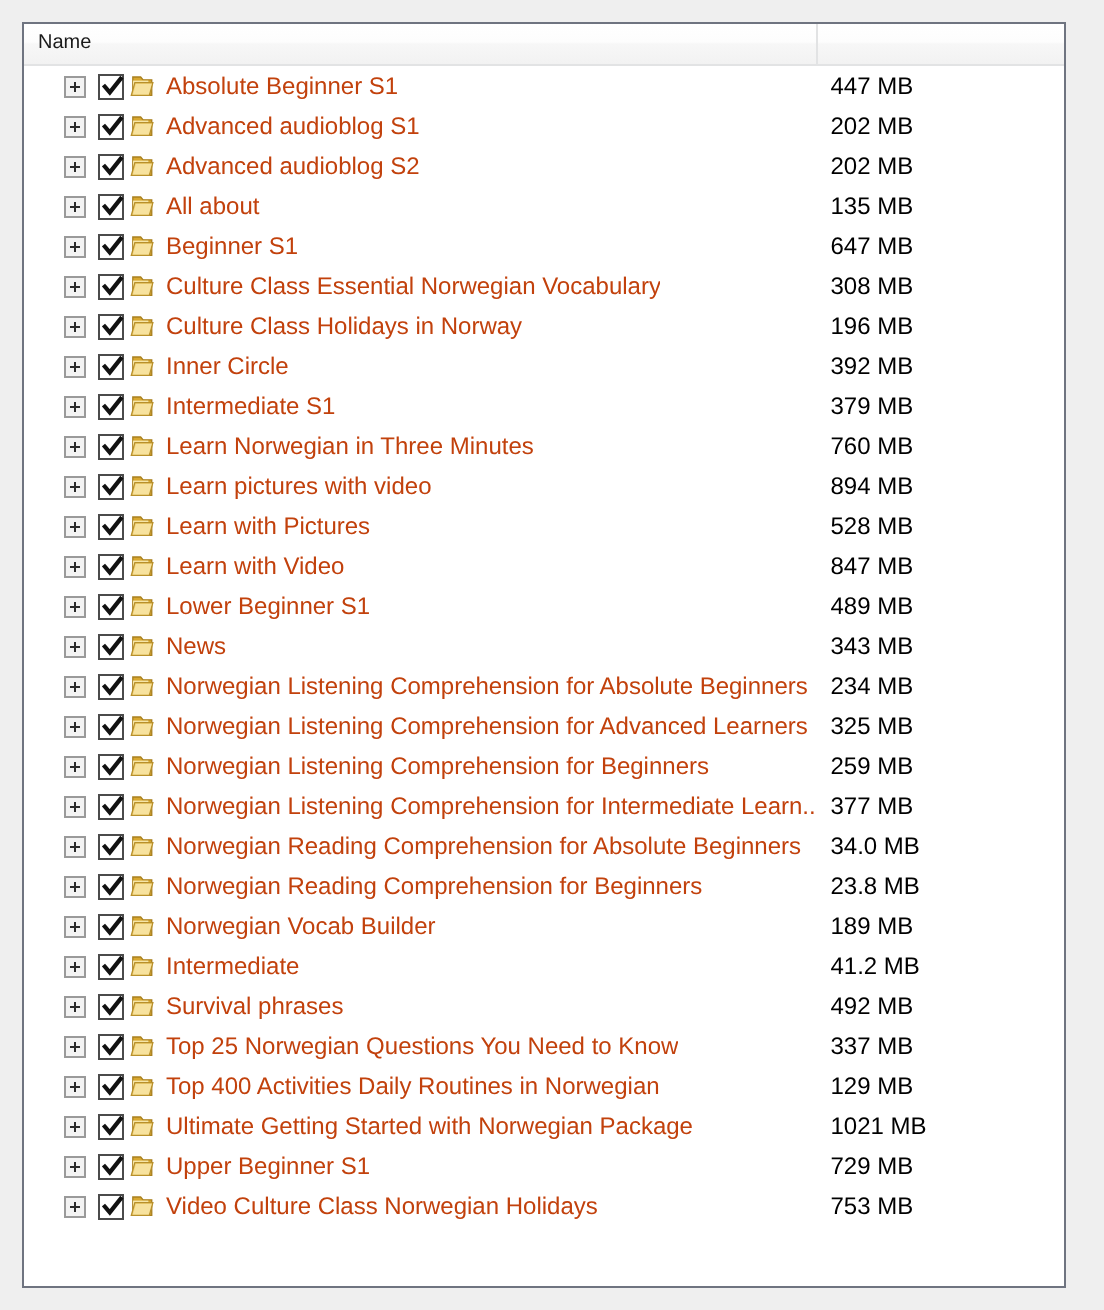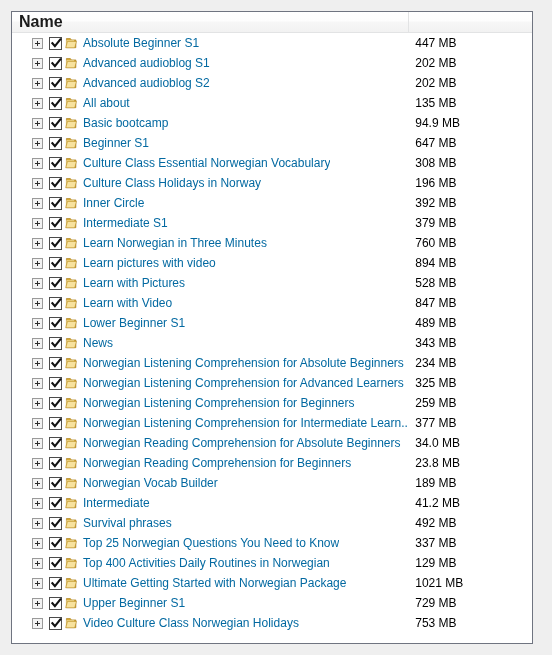--- a/index.html
+++ b/index.html
@@ -41,28 +41,27 @@
     display: flex;
     height: 21px;
     box-sizing: border-box;
     background: linear-gradient(to bottom, #ffffff 0%, #fdfdfd 45%, #f7f7f7 50%, #f2f2f2 100%);
     border-bottom: 1px solid #e2e3e4;
     width: 100%;
   }
   .col-head {
     position: relative;
     box-sizing: border-box;
-    font-size: 16px;
+    font-size: 10px;
     color: #1b1b1b;
     line-height: 20px;
     padding-left: 7px;
     border-right: 1px solid #e2e3e4;
     white-space: nowrap;
     overflow: hidden;
-    font-weight: bold;
   }
   .col-head.name { width: 397px; }
   .col-head.size { width: 76px; }
   .col-head.pad  { width: 48px; border-right: none; }
 
   
   .rows {
     position: relative;
     width: 100%;
     height: 610px;
@@ -146,21 +145,21 @@
     flex: 0 0 auto;
     width: 15px;
     height: 14px;
     margin-right: 3px;
     position: relative;
     top: 0px;
   }
 
   .row-label {
     font-size: 12px;
-    color: #0369a1;
+    color: #c2410c;
     white-space: nowrap;
     overflow: hidden;
     text-overflow: clip;
     line-height: 14px;
   }
 </style>
 </head>
 <body>
 
 <div id="root">
@@ -260,39 +259,20 @@
               <svg viewBox="0 0 11 13" class="tick">
                 <path d="M1.4 6.3 L3.9 9.2 L9.3 2.4" fill="none" stroke="#111111" stroke-width="2.1" stroke-linecap="square" stroke-linejoin="miter"></path>
               </svg>
             </div>
             <span class="folder-icon"><svg viewBox="0 0 16 14" width="15" height="14" class="folder-svg">
                 <path d="M1.5 2.2 h4.2 l1.3 1.5 h4.6 v8.3 h-10.1 z" fill="#d8a72f" stroke="#a9801f" stroke-width="0.7"></path>
                 <path d="M1.6 4.1 h8.2 v7.9 h-8.2 z" fill="#f6e6a8"></path>
                 <path d="M2.6 5.2 h9.6 l-1.9 6.8 h-9.6 z" fill="#f2d376" stroke="#b8902c" stroke-width="0.7"></path>
                 <path d="M3.2 5.9 h8.4 l-1.6 5.6 h-8.4 z" fill="#fbeec0" opacity="0.55"></path>
               </svg></span>
-            <span class="row-label">Basic bootcamp</span>
-          </div>
-          <div class="cell-size">94.9 MB</div>
-          <div class="cell-pad"></div>
-        </div>
-        <div class="row">
-          <div class="cell-name">
-            <div class="expander"></div>
-            <div class="checkbox">
-              <svg viewBox="0 0 11 13" class="tick">
-                <path d="M1.4 6.3 L3.9 9.2 L9.3 2.4" fill="none" stroke="#111111" stroke-width="2.1" stroke-linecap="square" stroke-linejoin="miter"></path>
-              </svg>
-            </div>
-            <span class="folder-icon"><svg viewBox="0 0 16 14" width="15" height="14" class="folder-svg">
-                <path d="M1.5 2.2 h4.2 l1.3 1.5 h4.6 v8.3 h-10.1 z" fill="#d8a72f" stroke="#a9801f" stroke-width="0.7"></path>
-                <path d="M1.6 4.1 h8.2 v7.9 h-8.2 z" fill="#f6e6a8"></path>
-                <path d="M2.6 5.2 h9.6 l-1.9 6.8 h-9.6 z" fill="#f2d376" stroke="#b8902c" stroke-width="0.7"></path>
-                <path d="M3.2 5.9 h8.4 l-1.6 5.6 h-8.4 z" fill="#fbeec0" opacity="0.55"></path>
-              </svg></span>
             <span class="row-label">Beginner S1</span>
           </div>
           <div class="cell-size">647 MB</div>
           <div class="cell-pad"></div>
         </div>
         <div class="row">
           <div class="cell-name">
             <div class="expander"></div>
             <div class="checkbox">
               <svg viewBox="0 0 11 13" class="tick">

